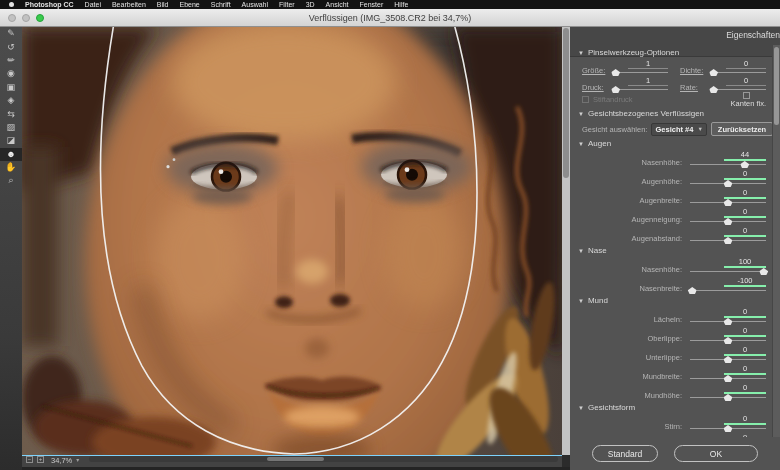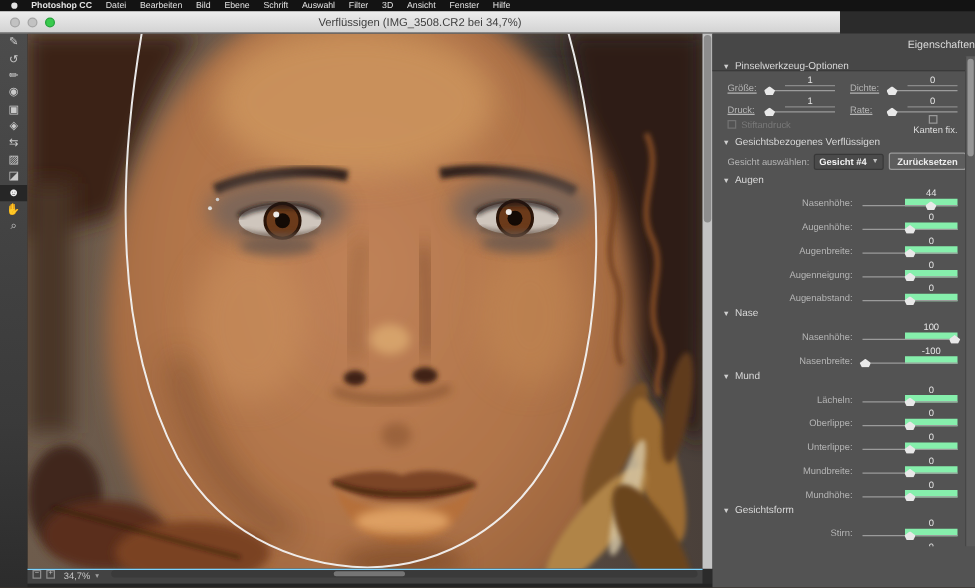--- a/index.html
+++ b/index.html
@@ -8,21 +8,21 @@
 
   
   .menu-bar{position:absolute;left:0;top:0;width:780px;height:9px;background:#131313;
             display:flex;align-items:center;gap:11px;padding:0 9px;box-sizing:border-box;
             color:#e3e3e3;font-size:7px;line-height:9px;white-space:nowrap;overflow:hidden;}
   .apple{width:5px;height:5px;border-radius:50%;background:#e3e3e3;flex:0 0 auto;}
   .menu-item{cursor:default;}
   .menu-item.app{font-weight:bold;}
 
   
-  .title-bar{position:absolute;left:0;top:9px;width:672px;height:18px;
+  .title-bar{position:absolute;left:0;top:9px;width:780px;height:18px;
              background:linear-gradient(#ededed,#d3d3d3);border-bottom:1px solid #8f8f8f;
              box-sizing:border-box;}
   .lights{position:absolute;left:8px;top:5px;display:flex;gap:6px;}
   .light{width:8px;height:8px;border-radius:50%;}
   .light.inactive{background:#c2c2c2;border:0.5px solid #a5a5a5;box-sizing:border-box;}
   .light.green{background:#39ca4d;border:0.5px solid #24a33a;box-sizing:border-box;}
   .dialog-title{position:absolute;left:0;right:0;top:0;height:18px;line-height:18px;
                 text-align:center;font-size:9px;color:#3e3e3e;}
 
   
@@ -81,21 +81,21 @@
   .sel-label{font-size:7.5px;color:#b5b5b5;}
   .face-select{background:#4a4a4a;border:1px solid #383838;border-radius:2px;color:#f2f2f2;
                font-weight:bold;font-size:7.5px;padding:1px 3px;display:flex;align-items:center;gap:4px;cursor:pointer;}
   .face-select .chev{font-size:5.5px;color:#c0c0c0;font-weight:normal;}
   .mini-btn{border:1px solid #9a9a9a;border-radius:2px;background:rgba(255,255,255,0.06);
             color:#ececec;font-size:7.5px;font-weight:bold;padding:1.5px 6px;cursor:pointer;}
 
   .slider-row{position:relative;height:19px;}
   .slider-row .lbl{position:absolute;left:0;bottom:2px;width:104px;text-align:right;font-size:7.5px;color:#b5b5b5;}
   .slider-row .val{position:absolute;right:2px;top:0;width:42px;text-align:center;font-size:7.5px;
-                   color:#e6e6e6;border-bottom:6px solid #86efac;}
+                   color:#e6e6e6;border-bottom:2px solid #86efac;}
   .slider-row .track{position:absolute;left:112px;right:2px;bottom:4px;height:1px;background:#9b9b9b;}
   .thumbp{position:absolute;top:-3px;width:9px;height:7px;background:#e8e8e8;
           clip-path:polygon(50% 0,100% 48%,80% 100%,20% 100%,0 48%);transform:translateX(-50%);cursor:pointer;}
 
   .panel-footer{position:absolute;left:0;right:0;bottom:0;height:33px;display:flex;
                 align-items:center;justify-content:center;gap:16px;}
   .pill{border:1px solid #c2c2c2;border-radius:9px;background:transparent;color:#e8e8e8;
         font-size:8.5px;padding:2.5px 0;text-align:center;cursor:pointer;font-family:inherit;}
   .pill.standard{width:66px;}
   .pill.ok{width:84px;}
@@ -406,13 +406,17 @@
         <div class="slider-row">
           <span class="val">9</span>
         </div>
       </div>
   </div>
 
   <div class="panel-vscroll">
     <div class="thumb"></div>
   </div>
 
+  <div class="panel-footer">
+    <button class="pill standard">Standard</button>
+    <button class="pill ok">OK</button>
+  </div>
 </div>
 
 </body></html>

